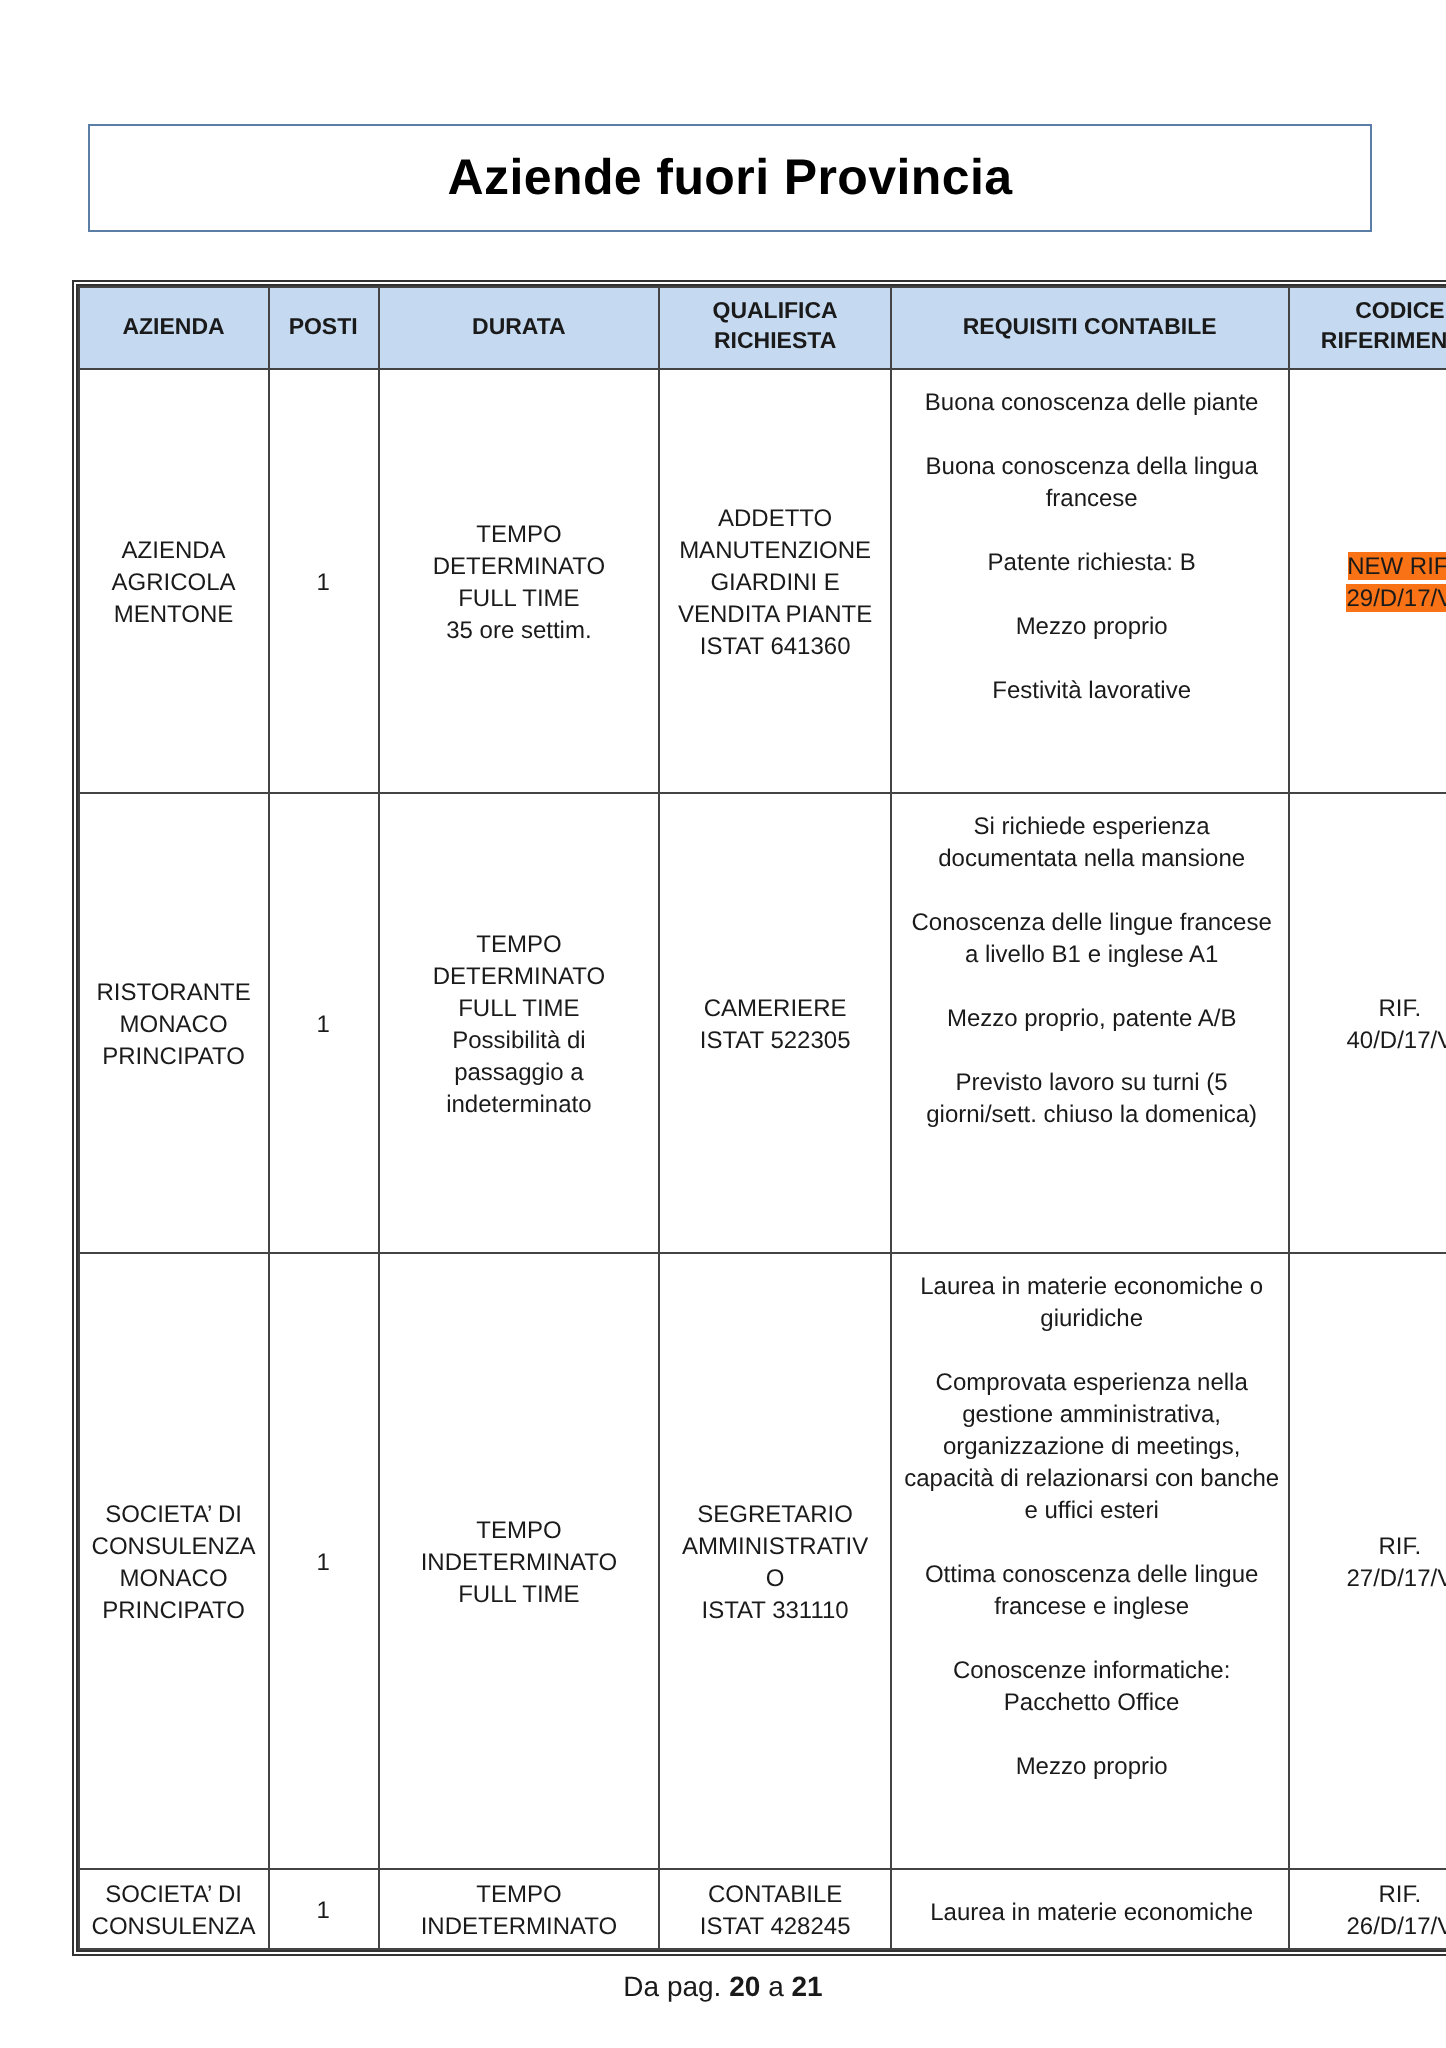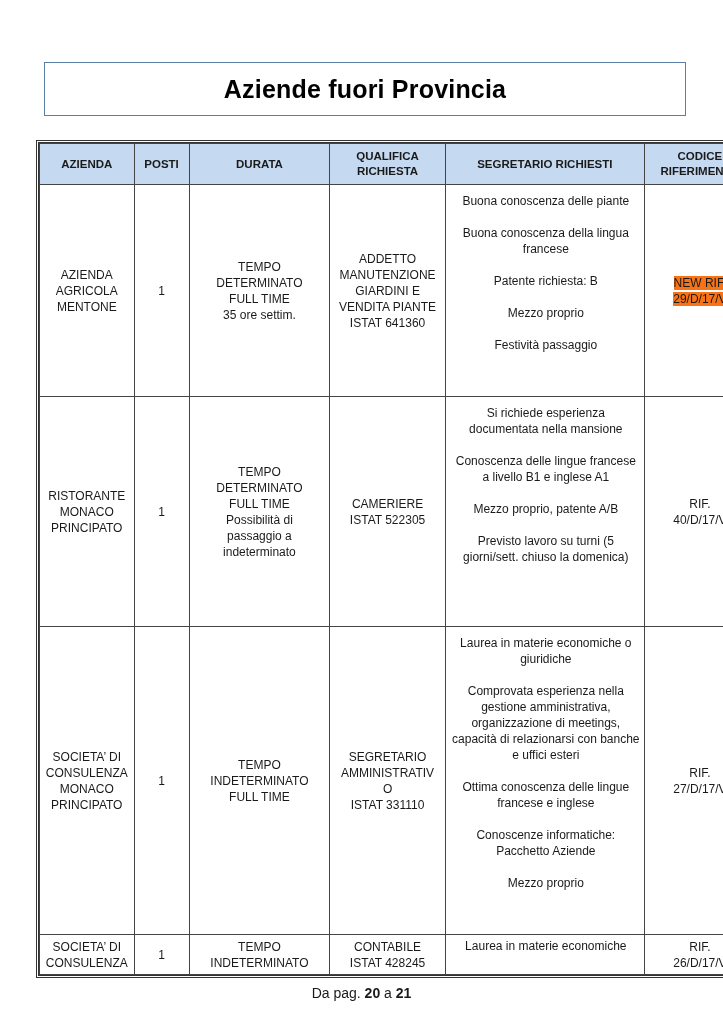--- a/index.html
+++ b/index.html
@@ -12,21 +12,21 @@
   th { background:#c5d9f1; font-weight:bold; font-size:11.5px; height:40px; text-align:center; vertical-align:middle; line-height:15px; }
   td { text-align:center; vertical-align:middle; line-height:16px; }
   td.req { text-align:center; vertical-align:top; padding:8px 4px 8px 6px; }
   .req p { margin:0 0 16px 0; }
   .req p:last-child { margin-bottom:0; }
   .hl { background:#f97316; }
   .row1 { height:212px; }
   .row2 { height:230px; }
   .row3 { height:308px; }
   .row4 { height:40px; }
-  .row4 td.req { padding-top:3px; }
+  .row4 td.req { padding-top:13px; }
   .footer { position:absolute; top:985px; left:0; width:723px; text-align:center; font-size:14px; }
   .footer b { font-weight:bold; }
   .multiline { white-space:pre-line; }
 </style>
 </head>
 <body>
 
 <div class="title-box">
   <h1>Aziende fuori Provincia</h1>
 </div>
@@ -41,21 +41,21 @@
         <col style="width:181px">
         <col style="width:101px">
     </colgroup>
     <thead>
       <tr>
         <th class="multiline">AZIENDA</th>
         <th class="multiline">POSTI</th>
         <th class="multiline">DURATA</th>
         <th class="multiline">QUALIFICA
 RICHIESTA</th>
-        <th class="multiline">SEGRETARIO RICHIESTI</th>
+        <th class="multiline">REQUISITI CONTABILE</th>
         <th class="multiline">CODICE
 RIFERIMENTO</th>
       </tr>
     </thead>
     <tbody>
       <tr class="row1">
         <td class="multiline">AZIENDA
 AGRICOLA
 MENTONE</td>
         <td>1</td>
@@ -66,21 +66,21 @@
         <td class="multiline">ADDETTO
 MANUTENZIONE
 GIARDINI E
 VENDITA PIANTE
 ISTAT 641360</td>
         <td class="req">
           <p>Buona conoscenza delle piante</p>
           <p>Buona conoscenza della lingua francese</p>
           <p>Patente richiesta: B</p>
           <p>Mezzo proprio</p>
-          <p>Festività passaggio</p>
+          <p>Festività lavorative</p>
         </td>
         <td>
           <span class="hl">NEW RIF.</span><br>
           <span class="hl">29/D/17/V</span>
         </td>
       </tr>
       <tr class="row2">
         <td class="multiline">RISTORANTE
 MONACO
 PRINCIPATO</td>
@@ -114,21 +114,21 @@
 INDETERMINATO
 FULL TIME</td>
         <td class="multiline">SEGRETARIO
 AMMINISTRATIV
 O
 ISTAT 331110</td>
         <td class="req">
           <p>Laurea in materie economiche o giuridiche</p>
           <p>Comprovata esperienza nella gestione amministrativa, organizzazione di meetings, capacità di relazionarsi con banche e uffici esteri</p>
           <p>Ottima conoscenza delle lingue francese e inglese</p>
-          <p>Conoscenze informatiche: Pacchetto Aziende</p>
+          <p>Conoscenze informatiche: Pacchetto Office</p>
           <p>Mezzo proprio</p>
         </td>
         <td>
           <span>RIF.</span><br>
           <span>27/D/17/V</span>
         </td>
       </tr>
       <tr class="row4">
         <td class="multiline">SOCIETA’ DI
 CONSULENZA</td>

